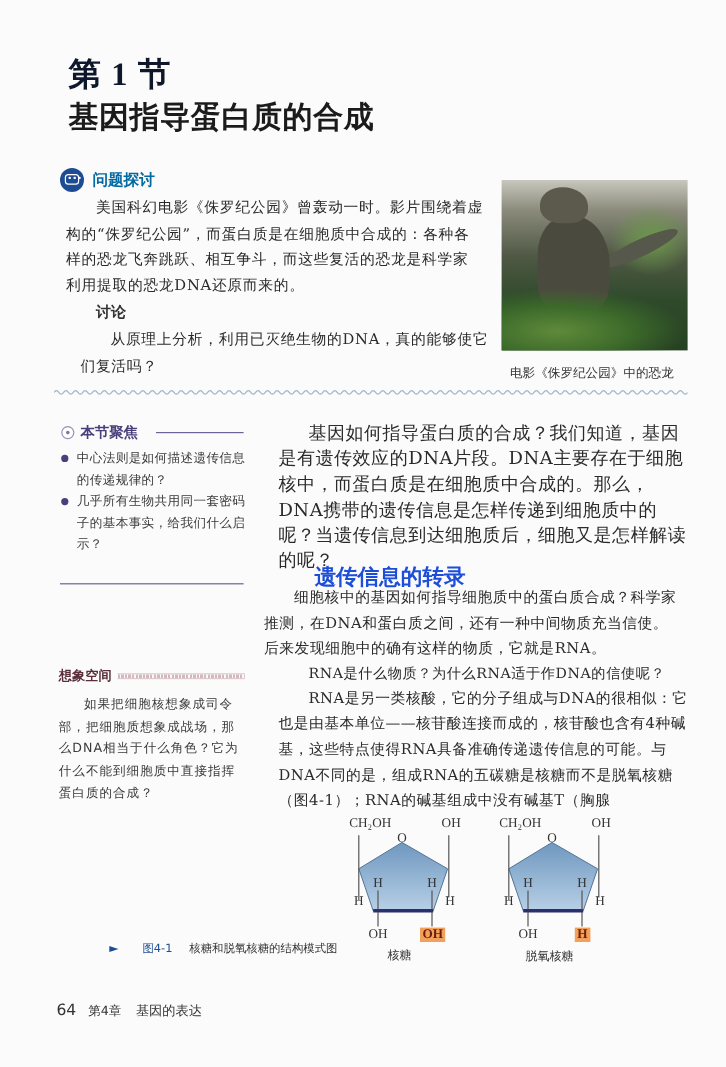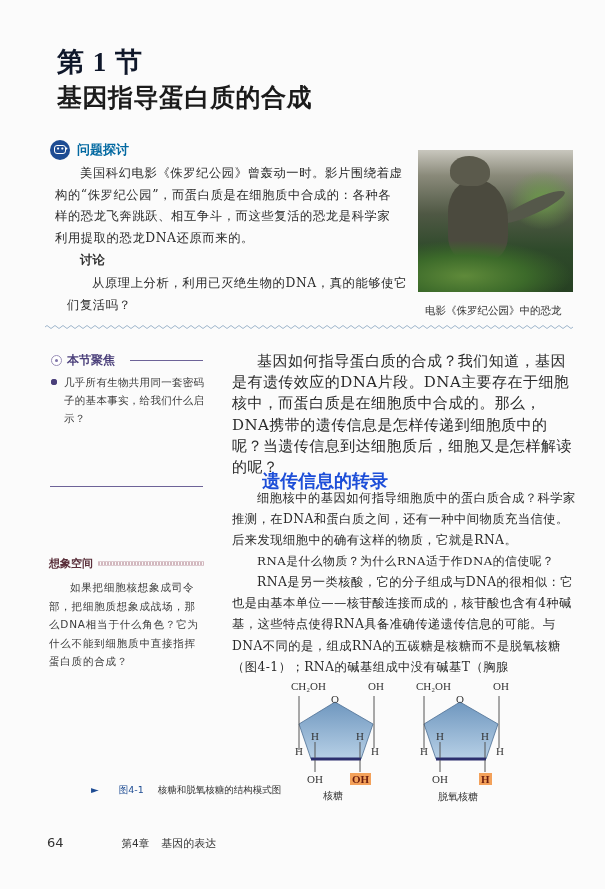--- a/index.html
+++ b/index.html
@@ -40,35 +40,35 @@
   .focus-list li .dot { position:absolute; left:1px; top:6px; width:6px; height:6px; border-radius:50%; background:#4a3f7a; }
   .focus-bottom { left:50px; top:486px; width:153px; height:1px; background:#6d6398; }
 
   .imag-title { left:49px; top:556px; font-family:"DejaVu Sans",sans-serif; font-weight:bold; font-size:11px; color:#5a2f3a; }
   .imag-line { left:98px; top:561px; width:106px; height:5px;
     background: repeating-linear-gradient(90deg, #c9a8b0 0 2px, transparent 2px 3px); opacity:0.8; border-top:1px solid #d8c0c6; border-bottom:1px solid #d8c0c6; }
   .imag-text { left:49px; top:578px; width:156px; font-family:"DejaVu Sans",sans-serif; font-size:10.5px; line-height:18.5px; color:#3a3a3a; text-indent:21px; letter-spacing:0.8px; }
 
   .main1 { left:232px; top:351px; width:345px; text-indent:25px; font-size:15px; line-height:21.2px; letter-spacing:0.45px; }
   .sub-h { left:262px; top:469px; font-family:"DejaVu Sans",sans-serif; font-weight:bold; font-size:18px; color:#1d4ed8; }
-  .main2 { left:232px; top:488px; width:345px; text-indent:25px; font-size:12.3px; line-height:21.2px; letter-spacing:0.45px; }
+  .main2 { left:220px; top:488px; width:345px; text-indent:25px; font-size:12.3px; line-height:21.2px; letter-spacing:0.45px; }
   .q-italic { left:257px; top:551px; font-size:11.8px; line-height:21px; color:#2a2a2a; letter-spacing:0.5px; }
   .main3 { left:232px; top:572px; width:345px; text-indent:25px; font-size:12.3px; line-height:21.2px; letter-spacing:0.45px; }
 
   .mol { position:absolute; }
   .mol svg { display:block; }
   .mol-label { position:absolute; font-family:"DejaVu Sans",sans-serif; font-size:10px; color:#333; white-space:nowrap; }
 
   .fig-cap { left:91px; top:784px; font-family:"DejaVu Sans",sans-serif; font-size:9.5px; color:#333; }
   .fig-cap .arrow { color:#1e4c93; font-size:10px; }
   .fig-cap .fignum { color:#1e4c93; margin-right:14px;padding-left:20px; }
 
   .footer { left:47px; top:835px; font-family:"DejaVu Sans",sans-serif; font-size:11px; color:#333; }
   .footer .pg { font-size:13px; margin-right:10px; }
-  .footer .ch { margin-right:12px; font-size:10.5px;margin-left:48px; }
+  .footer .ch { margin-right:12px; font-size:10.5px; }
 </style>
 </head>
 <body>
 
 <div class="abs sec-num">第 1 节</div>
 <div class="abs sec-title">基因指导蛋白质的合成</div>
 
 <div class="abs qt-icon">
     <div class="b1"></div>
     <div class="dots">•••</div>
@@ -88,21 +88,21 @@
 <div class="abs photo-cap">电影《侏罗纪公园》中的恐龙</div>
 
 <svg class="abs wavy" viewBox="0 0 528 6" preserveAspectRatio="none">
   <path d="M0 3 Q2 0 4 3 T8 3 T12 3 T16 3 T20 3 T24 3 T28 3 T32 3 T36 3 T40 3 T44 3 T48 3 T52 3 T56 3 T60 3 T64 3 T68 3 T72 3 T76 3 T80 3 T84 3 T88 3 T92 3 T96 3 T100 3 T104 3 T108 3 T112 3 T116 3 T120 3 T124 3 T128 3 T132 3 T136 3 T140 3 T144 3 T148 3 T152 3 T156 3 T160 3 T164 3 T168 3 T172 3 T176 3 T180 3 T184 3 T188 3 T192 3 T196 3 T200 3 T204 3 T208 3 T212 3 T216 3 T220 3 T224 3 T228 3 T232 3 T236 3 T240 3 T244 3 T248 3 T252 3 T256 3 T260 3 T264 3 T268 3 T272 3 T276 3 T280 3 T284 3 T288 3 T292 3 T296 3 T300 3 T304 3 T308 3 T312 3 T316 3 T320 3 T324 3 T328 3 T332 3 T336 3 T340 3 T344 3 T348 3 T352 3 T356 3 T360 3 T364 3 T368 3 T372 3 T376 3 T380 3 T384 3 T388 3 T392 3 T396 3 T400 3 T404 3 T408 3 T412 3 T416 3 T420 3 T424 3 T428 3 T432 3 T436 3 T440 3 T444 3 T448 3 T452 3 T456 3 T460 3 T464 3 T468 3 T472 3 T476 3 T480 3 T484 3 T488 3 T492 3 T496 3 T500 3 T504 3 T508 3 T512 3 T516 3 T520 3 T524 3 T528 3" fill="none" stroke="#9fb6cc" stroke-width="1"></path>
 </svg>
 
 <div class="abs focus-icon"></div>
 <div class="abs focus-title">本节聚焦</div>
 <div class="abs focus-line"></div>
 <ul class="abs focus-list">
-  <li><span class="dot"></span></li>
+  <li><span class="dot"></span><span>中心法则是如何描述遗传信息的传递规律的？</span></li>
   <li><span class="dot"></span><span>几乎所有生物共用同一套密码子的基本事实，给我们什么启示？</span></li>
 </ul>
 <div class="abs focus-bottom"></div>
 
 <div class="abs imag-title">想象空间</div>
 <div class="abs imag-line"></div>
 <p class="abs imag-text">如果把细胞核想象成司令部，把细胞质想象成战场，那么DNA相当于什么角色？它为什么不能到细胞质中直接指挥蛋白质的合成？</p>
 
 <p class="abs para main1">基因如何指导蛋白质的合成？我们知道，基因是有遗传效应的DNA片段。DNA主要存在于细胞核中，而蛋白质是在细胞质中合成的。那么，DNA携带的遗传信息是怎样传递到细胞质中的呢？当遗传信息到达细胞质后，细胞又是怎样解读的呢？</p>
 <div class="abs sub-h">遗传信息的转录</div>

